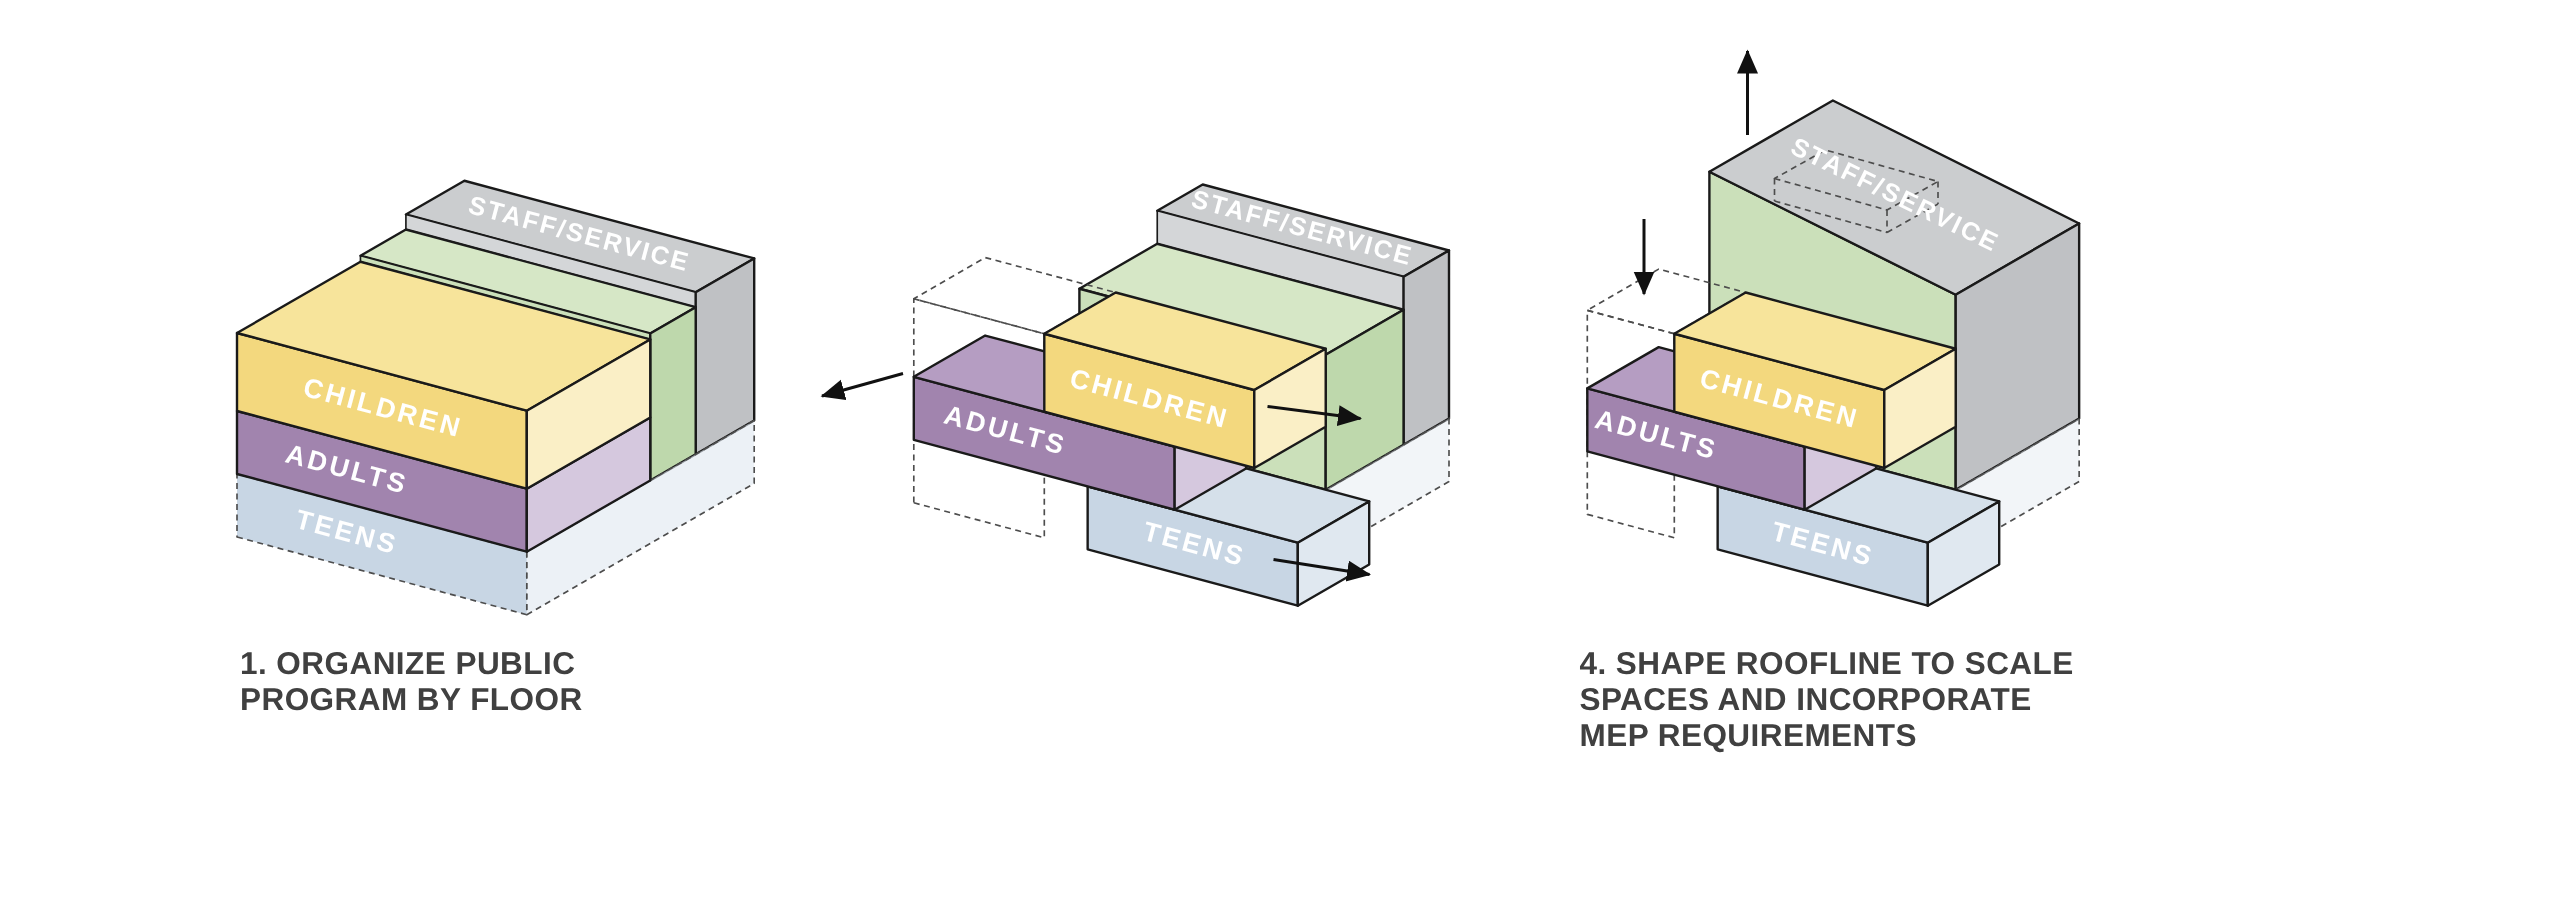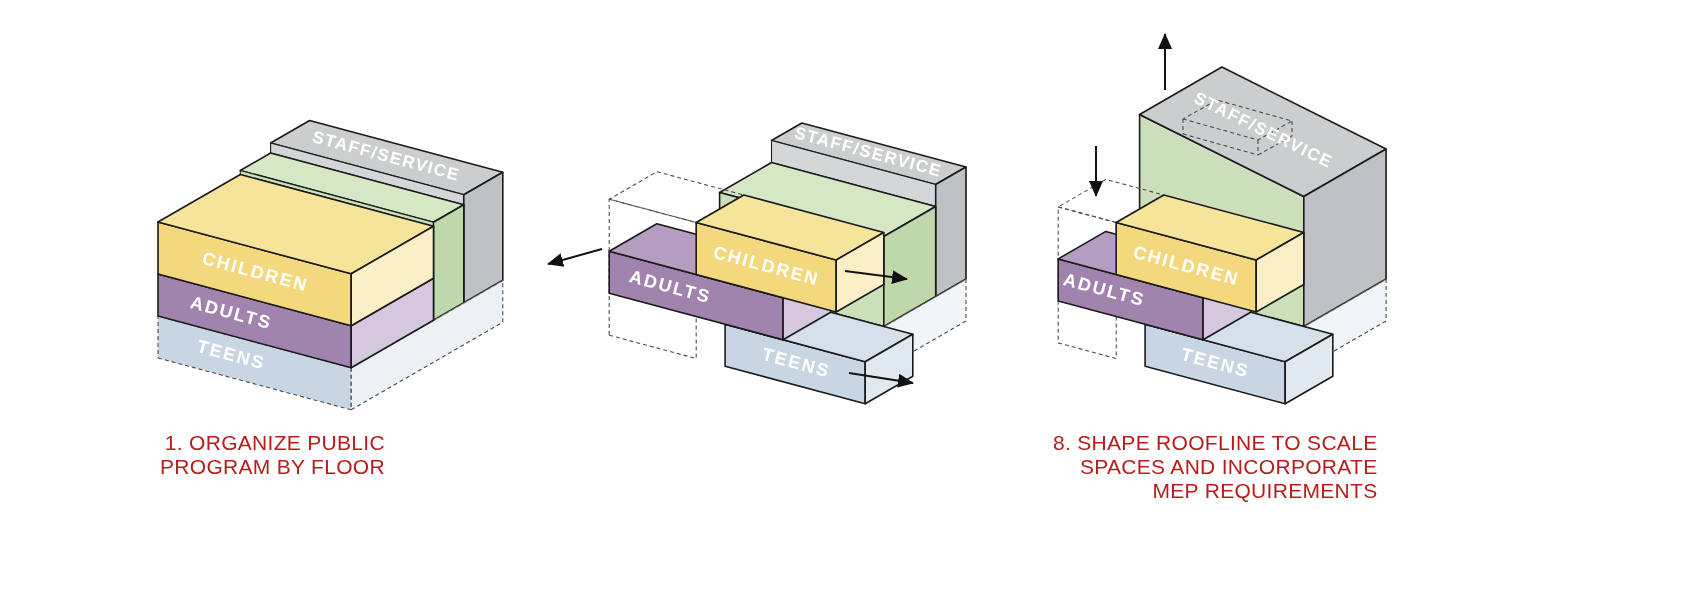--- a/index.html
+++ b/index.html
@@ -9,22 +9,22 @@
   .face{stroke:#1a1a1a;stroke-width:1.6;stroke-linejoin:round;}
   .sliver{stroke:#1a1a1a;stroke-width:1.1;stroke-linejoin:round;}
   .ghostface{stroke:#4d4d4d;stroke-width:1.1;stroke-dasharray:4 3;stroke-linejoin:round;}
   .ghost{fill:none;stroke:#4d4d4d;stroke-width:1.1;stroke-dasharray:4 3;stroke-linejoin:round;}
   .ghost-tint{fill:#e6ecf2;fill-opacity:.5;stroke:#4d4d4d;stroke-width:1.1;stroke-dasharray:4 3;}
   .fade{fill-opacity:.6;}
   .facelabel{fill:#ffffff;font-weight:bold;font-size:18px;letter-spacing:2px;
              text-anchor:middle;dominant-baseline:middle;}
   .facelabel.small{font-size:17px;letter-spacing:1.5px;}
   .arrow{stroke:#111111;stroke-width:2;fill:none;}
-  .caption{position:absolute;color:#b91c1c;font-size:21px;font-weight:normal;
-           line-height:24px;letter-spacing:.3px;white-space:pre-line;text-align:right;}
+  .caption{position:absolute;color:#404040;font-size:21px;font-weight:bold;
+           line-height:24px;letter-spacing:.3px;white-space:pre-line;}
 </style>
 </head>
 <body>
 
 <div class="canvas">
 
 <svg width="1700" height="612" viewBox="0 0 1700 612">
   <defs>
     <marker id="ah" markerWidth="10" markerHeight="8" refX="7.5" refY="3.5" orient="auto">
       <path d="M0,0 L8,3.5 L0,7 Z" fill="#111111"></path>
@@ -129,17 +129,17 @@
 
     <text class="facelabel small" transform="translate(1263,131) rotate(26)">STAFF/SERVICE</text>
     <text class="facelabel" transform="translate(1186,267) rotate(15)">CHILDREN</text>
     <text class="facelabel" transform="translate(1104,291) rotate(15)">ADULTS</text>
     <text class="facelabel" transform="translate(1215,364) rotate(15)">TEENS</text>
   </g>
 </svg>
 
 <div class="caption" style="left:160px;top:431px;">1. ORGANIZE PUBLIC
 PROGRAM BY FLOOR</div>
-<div class="caption" style="left:1053px;top:431px;">8. SHAPE ROOFLINE TO SCALE
+<div class="caption" style="left:1053px;top:431px;">4. SHAPE ROOFLINE TO SCALE
 SPACES AND INCORPORATE
 MEP REQUIREMENTS</div>
 
 </div>
 
 </body></html>

